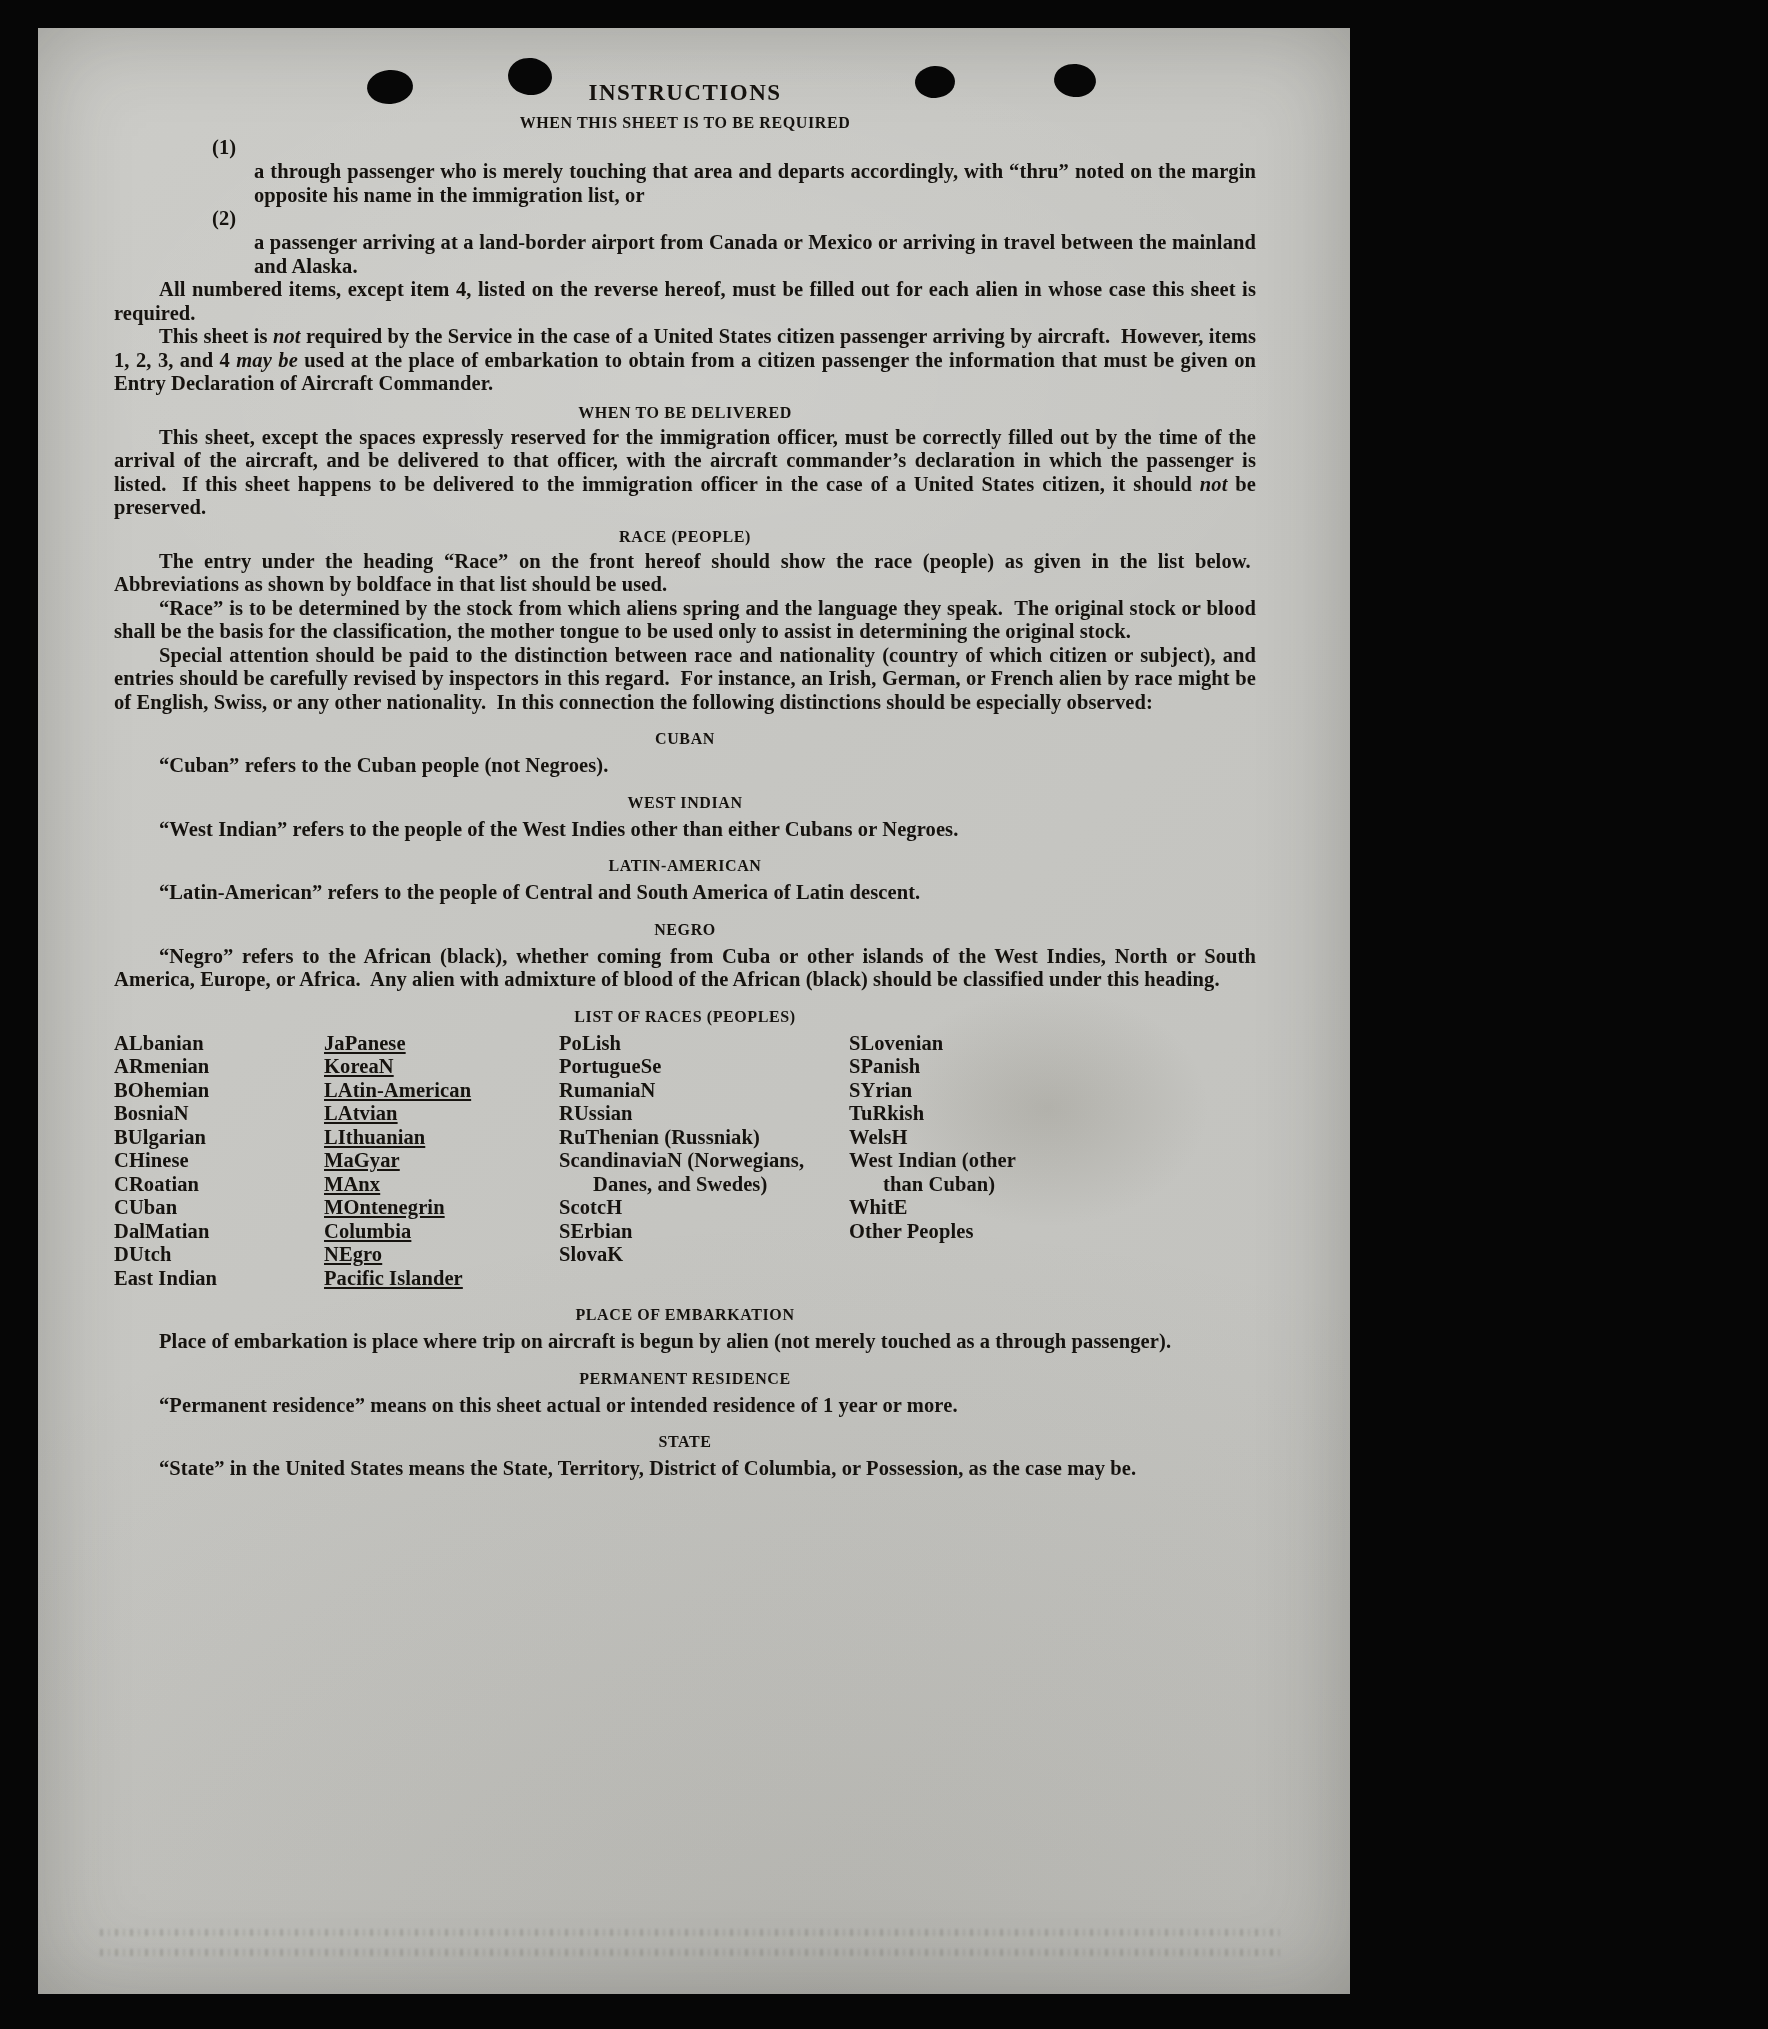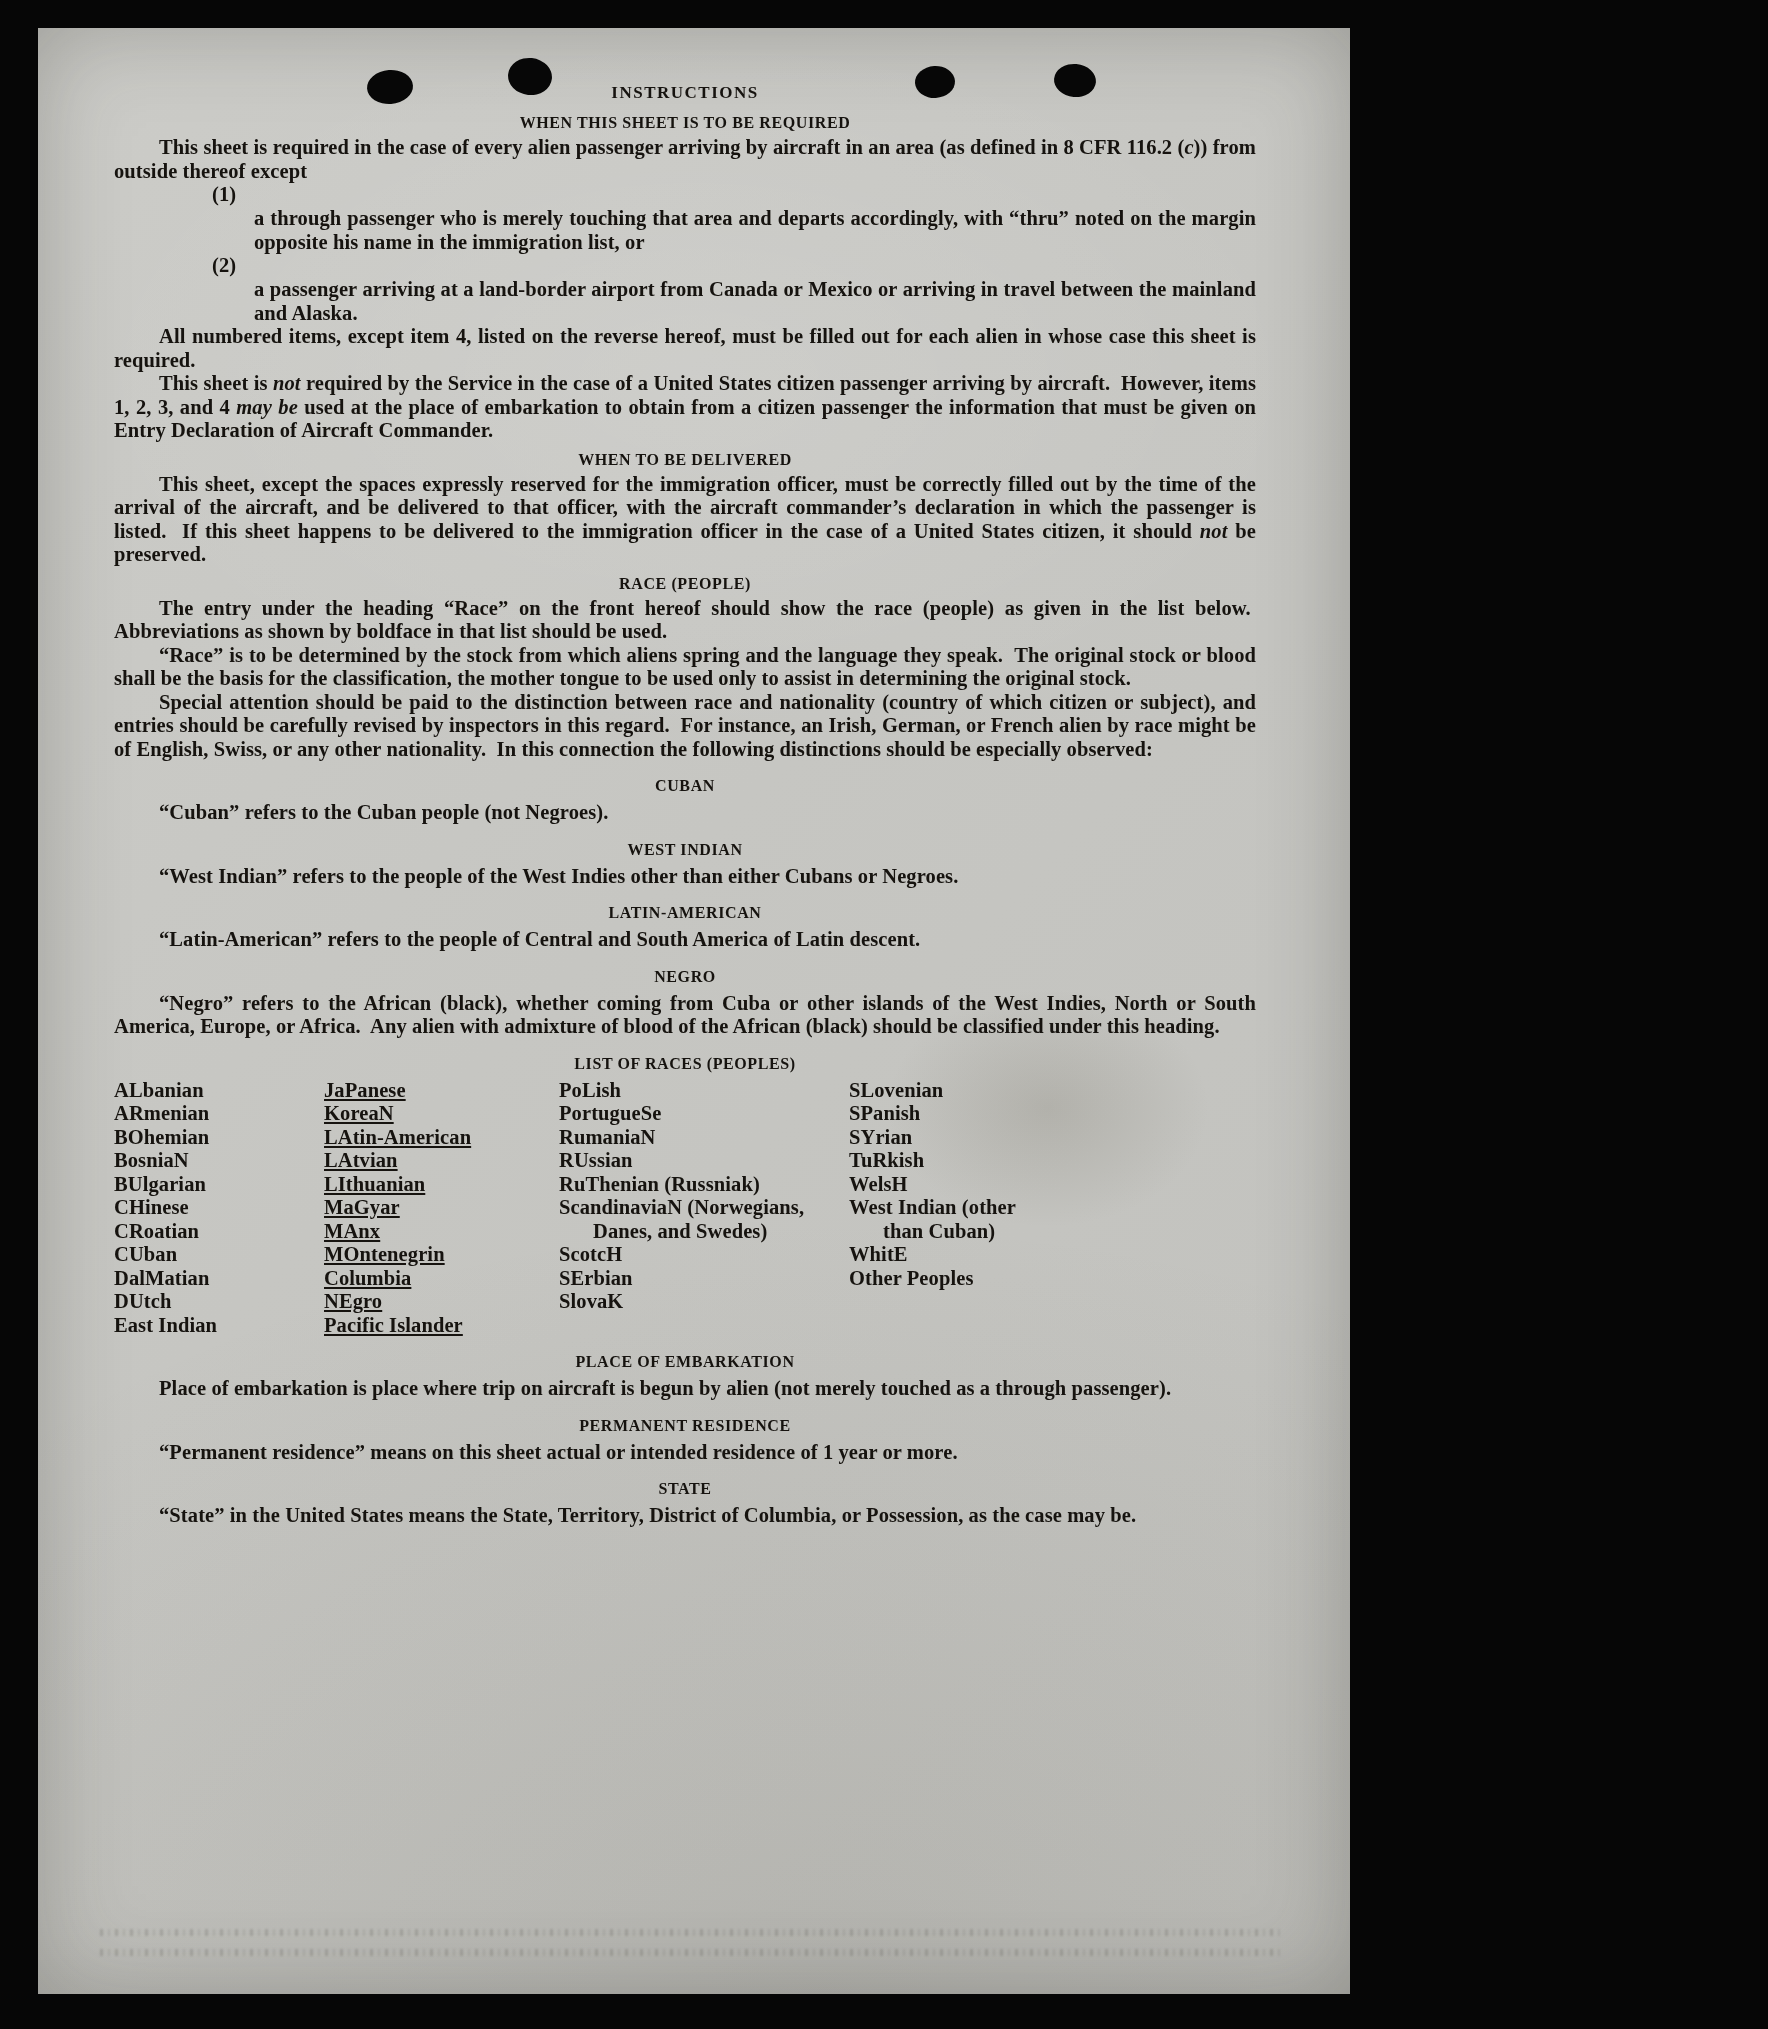--- a/index.html
+++ b/index.html
@@ -37,21 +37,21 @@
     position: absolute;
     left: 76px; right: 94px; top: 52px;
     font-size: 20.5px;
     line-height: 23.5px;
     font-weight: bold;
     text-align: justify;
     letter-spacing: 0.1px;
   }
   .doc-title {
     text-align: center;
-    font-size: 17px;
+    font-size: 23px;
     letter-spacing: 1.5px;
     line-height: 26px;
     margin-bottom: 3px;
     font-weight: bold;
   }
   h2.heading {
     text-align: center;
     font-size: 16px;
     letter-spacing: 0.6px;
     line-height: 23px;
@@ -100,21 +100,20 @@
   <div class="hole h1a"></div>
   <div class="hole h2a"></div>
   <div class="hole h3a"></div>
   <div class="hole h4a"></div>
 
   <div class="content">
 
     <div class="doc-title">INSTRUCTIONS</div>
 
     <h2 class="heading">WHEN THIS SHEET IS TO BE REQUIRED</h2>
-    <p class="body-par">This sheet is required in the case of every alien passenger arriving by aircraft in an area (as defined in 8 CFR 116.2 (<i>c</i>)) from outside thereof except</p>
 
     <div class="numbered-items">
       <div class="numbered-item">
         <span class="item-num">(1)</span>
         <span class="item-text">a through passenger who is merely touching that area and departs accordingly, with “thru” noted on the margin opposite his name in the immigration list, or</span>
       </div>
       <div class="numbered-item">
         <span class="item-num">(2)</span>
         <span class="item-text">a passenger arriving at a land-border airport from Canada or Mexico or arriving in travel between the mainland and Alaska.</span>
       </div>

